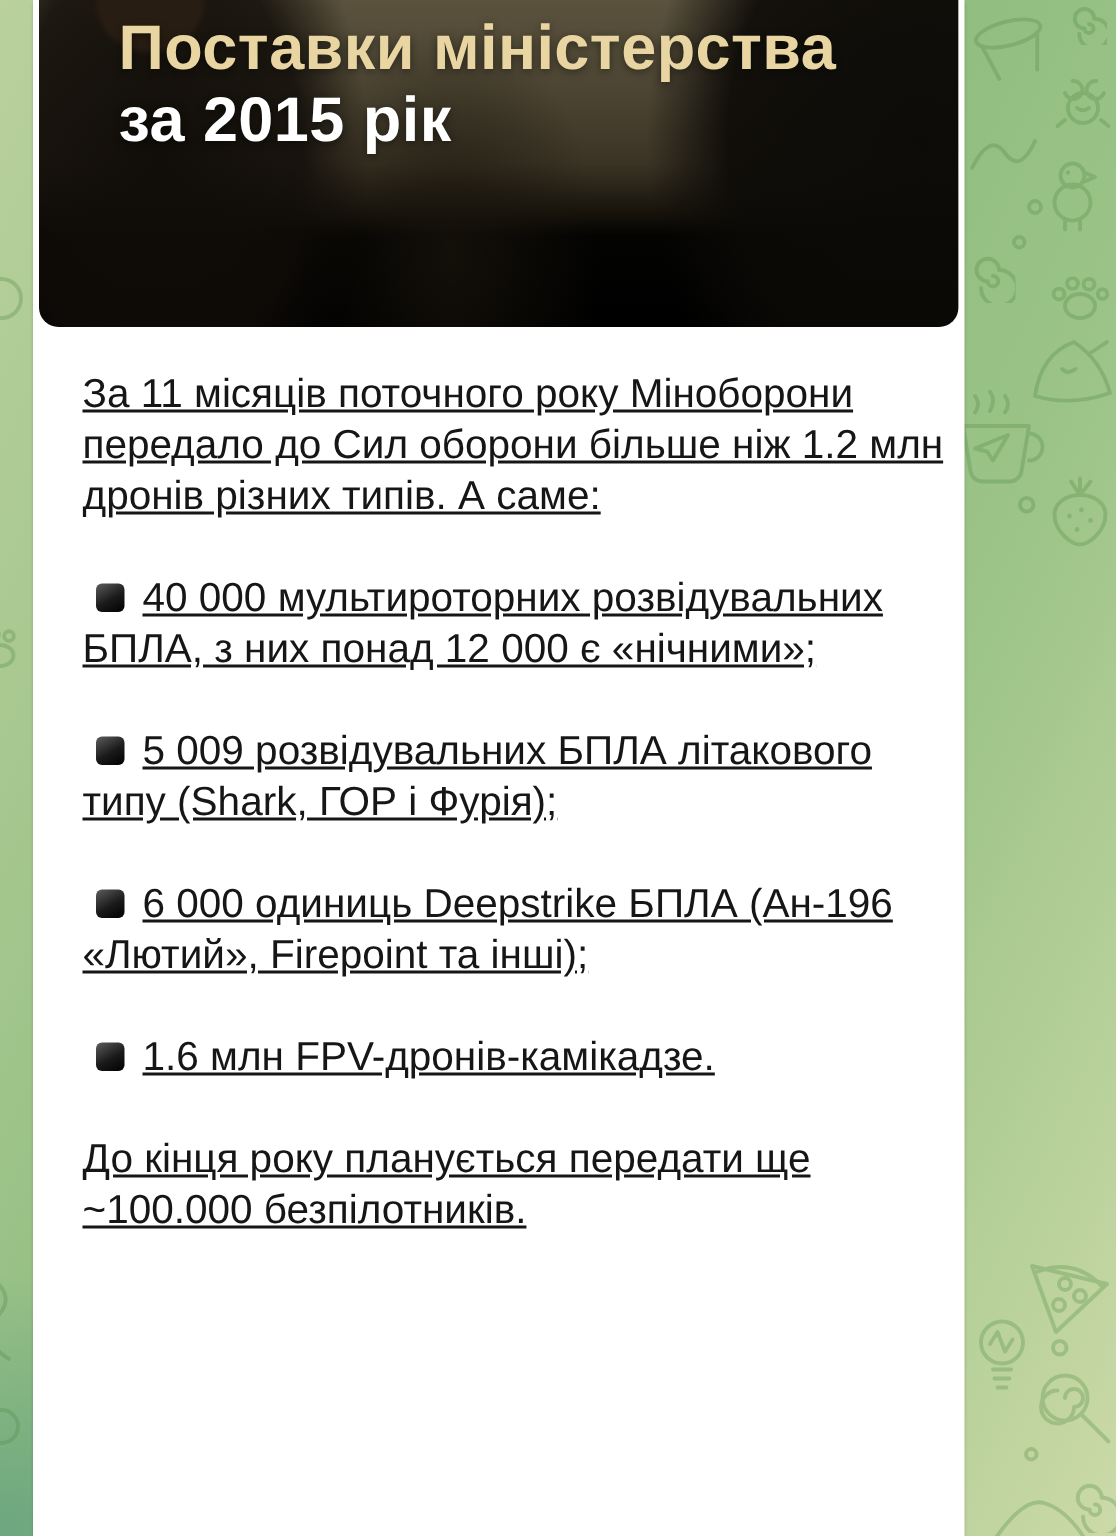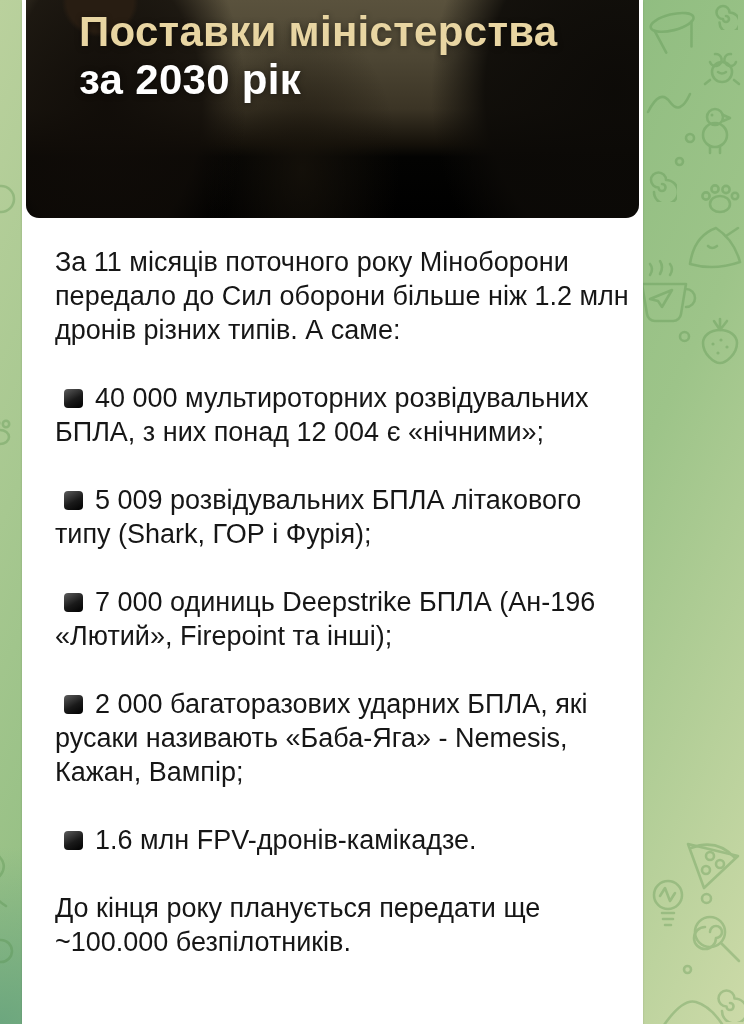--- a/index.html
+++ b/index.html
@@ -39,21 +39,21 @@
     font-weight:bold;font-size:42px;line-height:48px;letter-spacing:.3px;
     text-shadow:0 1px 6px rgba(0,0,0,.45);
   }
   .accent{color:#e8d5a2;}
   .twhite{color:#ffffff;}
   
   .msg-text{
     padding:27px 14px 6px 33px;
     font-size:27px;line-height:34px;color:#161616;
   }
-  .msg-text p{margin:0 0 34px 0;}
+  .msg-text p{margin:0 0 34px 0;text-decoration:underline;}
   .msg-text p:last-child{margin-bottom:0;}
   .sq{
     display:inline-block;width:19px;height:19px;margin:0 12px 0 9px;
     background:linear-gradient(150deg,#5d5d5d 0%,#1a1a1a 55%,#000 100%);
     border-radius:4px;transform:translateY(1px);
   }
 </style>
 </head>
 <body>
 
@@ -213,33 +213,32 @@
     <svg width="30" height="30" viewBox="0 0 30 30">
         <circle cx="15" cy="15" r="11"></circle>
       </svg>
   </div>
 </div>
 
 <div class="bubble">
   <div class="photo">
     <div class="photo-title">
       <div><span class="accent">Поставки міністерства</span></div>
-      <div><span class="twhite">за 2030 рік</span></div>
+      <div><span class="twhite">за 2015 рік</span></div>
     </div>
   </div>
 
   <div class="msg-text">
     <p>За 11 місяців поточного року Міноборони передало до Сил оборони більше ніж 1.2 млн дронів різних типів. А саме:</p>
 
-    <p class="bullet"><span class="sq"></span><span>40 000 мультироторних розвідувальних БПЛА, з них понад 12 004 є «нічними»;</span></p>
+    <p class="bullet"><span class="sq"></span><span>40 000 мультироторних розвідувальних БПЛА, з них понад 12 000 є «нічними»;</span></p>
 
     <p class="bullet"><span class="sq"></span><span>5 009 розвідувальних БПЛА літакового типу (Shark, ГОР і Фурія);</span></p>
 
-    <p class="bullet"><span class="sq"></span><span>7 000 одиниць Deepstrike БПЛА (Ан-196 «Лютий», Firepoint та інші);</span></p>
-
-    <p class="bullet"><span class="sq"></span><span>2 000 багаторазових ударних БПЛА, які русаки називають «Баба-Яга» - Nemesis, Кажан, Вампір;</span></p>
+    <p class="bullet"><span class="sq"></span><span>6 000 одиниць Deepstrike БПЛА (Ан-196 «Лютий», Firepoint та інші);</span></p>
+
 
 
     <p class="bullet"><span class="sq"></span><span>1.6 млн FPV-дронів-камікадзе.</span></p>
 
     <p>До кінця року планується передати ще ~100.000 безпілотників.</p>
   </div>
 </div>
 
 </body></html>

